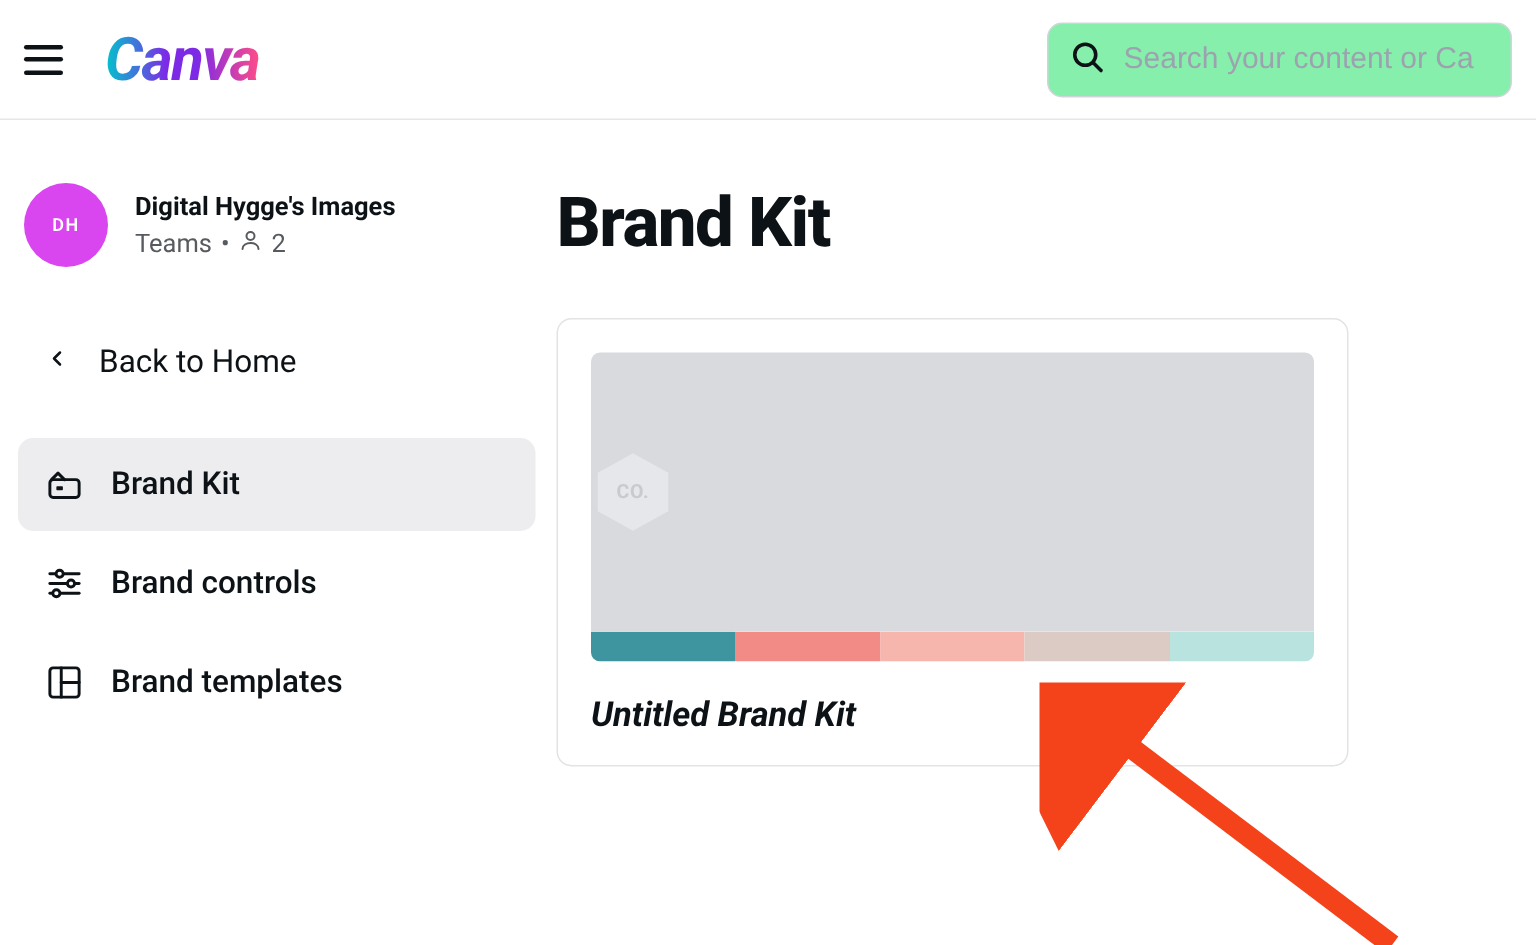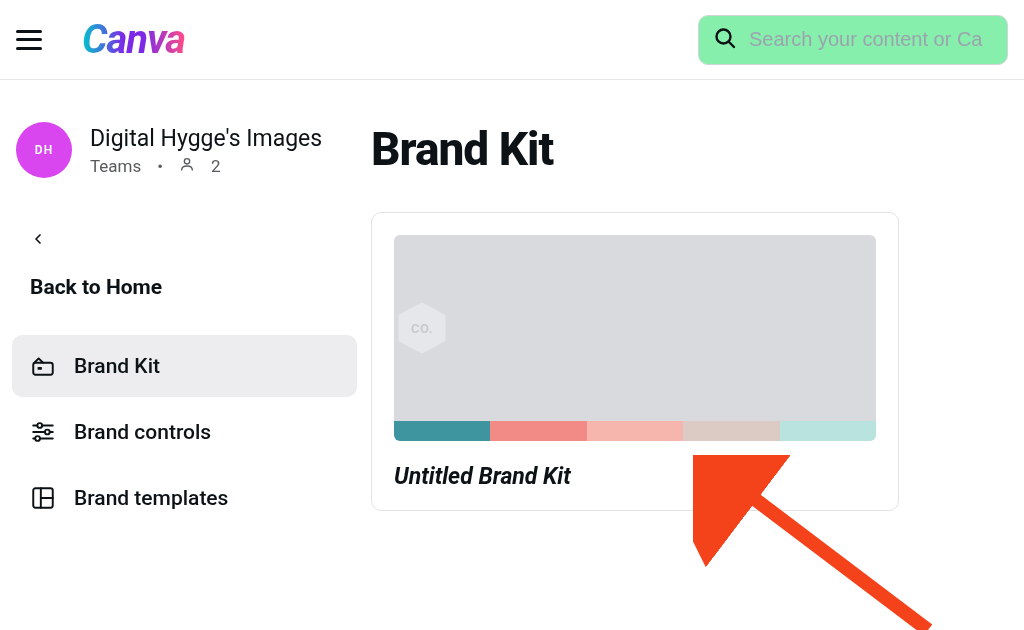--- a/index.html
+++ b/index.html
@@ -36,21 +36,20 @@
     .logo {
       font-size: 40px;
       font-weight: 700;
       font-style: italic;
       letter-spacing: -1px;
       background: linear-gradient(90deg, #01c4cc 0%, #7d2ae7 40%, #7d2ae7 60%, #ff4d88 100%);
       -webkit-background-clip: text;
       background-clip: text;
       -webkit-text-fill-color: transparent;
       color: transparent;
-      margin-left: 12px;
     }
     .search-wrap {
       margin-left: auto;
       display: flex;
       align-items: center;
       border: 1px solid #d1d5db;
       border-radius: 10px;
       padding: 10px 14px;
       width: 310px;
       background: #86efac;
@@ -88,58 +87,57 @@
       background: #d946ef;
       color: #fff;
       font-weight: 600;
       font-size: 12px;
       display: flex;
       align-items: center;
       justify-content: center;
       letter-spacing: 1px;
     }
     .team-text .team-name {
-      font-size: 23px;
-      font-weight: 400;
+      font-size: 17px;
+      font-weight: 700;
       color: #0d1216;
       margin-bottom: 4px;
     }
     .team-text .team-meta {
       font-size: 17px;
       color: #575a5e;
       display: flex;
       align-items: flex-end;
-      gap: 16px;
+      gap: 6px;
     }
     .nav-item {
       display: flex;
       align-items: center;
       gap: 18px;
       padding: 18px 18px;
       border-radius: 10px;
       font-size: 21px;
       font-weight: 500;
       color: #0d1216;
       cursor: pointer;
       margin: 4px 8px 4px 0;
     }
     .nav-item.active {
       background: #ededef;
     }
     .nav-item .icon-holder { width: 26px; display: flex; justify-content: center; }
     .back-item {
       display: flex;
-      align-items: flex-start;
+      align-items: center;
       gap: 20px;
       padding: 16px 18px;
       font-size: 21px;
-      font-weight: 700;
+      font-weight: 400;
       margin-bottom: 20px;
       cursor: pointer;
-      flex-direction: column;
     }
     .main {
       padding-left: 6px;
       width: 100%;
     }
     .page-title {
       font-size: 46px;
       font-weight: 800;
       color: #0d1216;
       margin-bottom: 36px;

